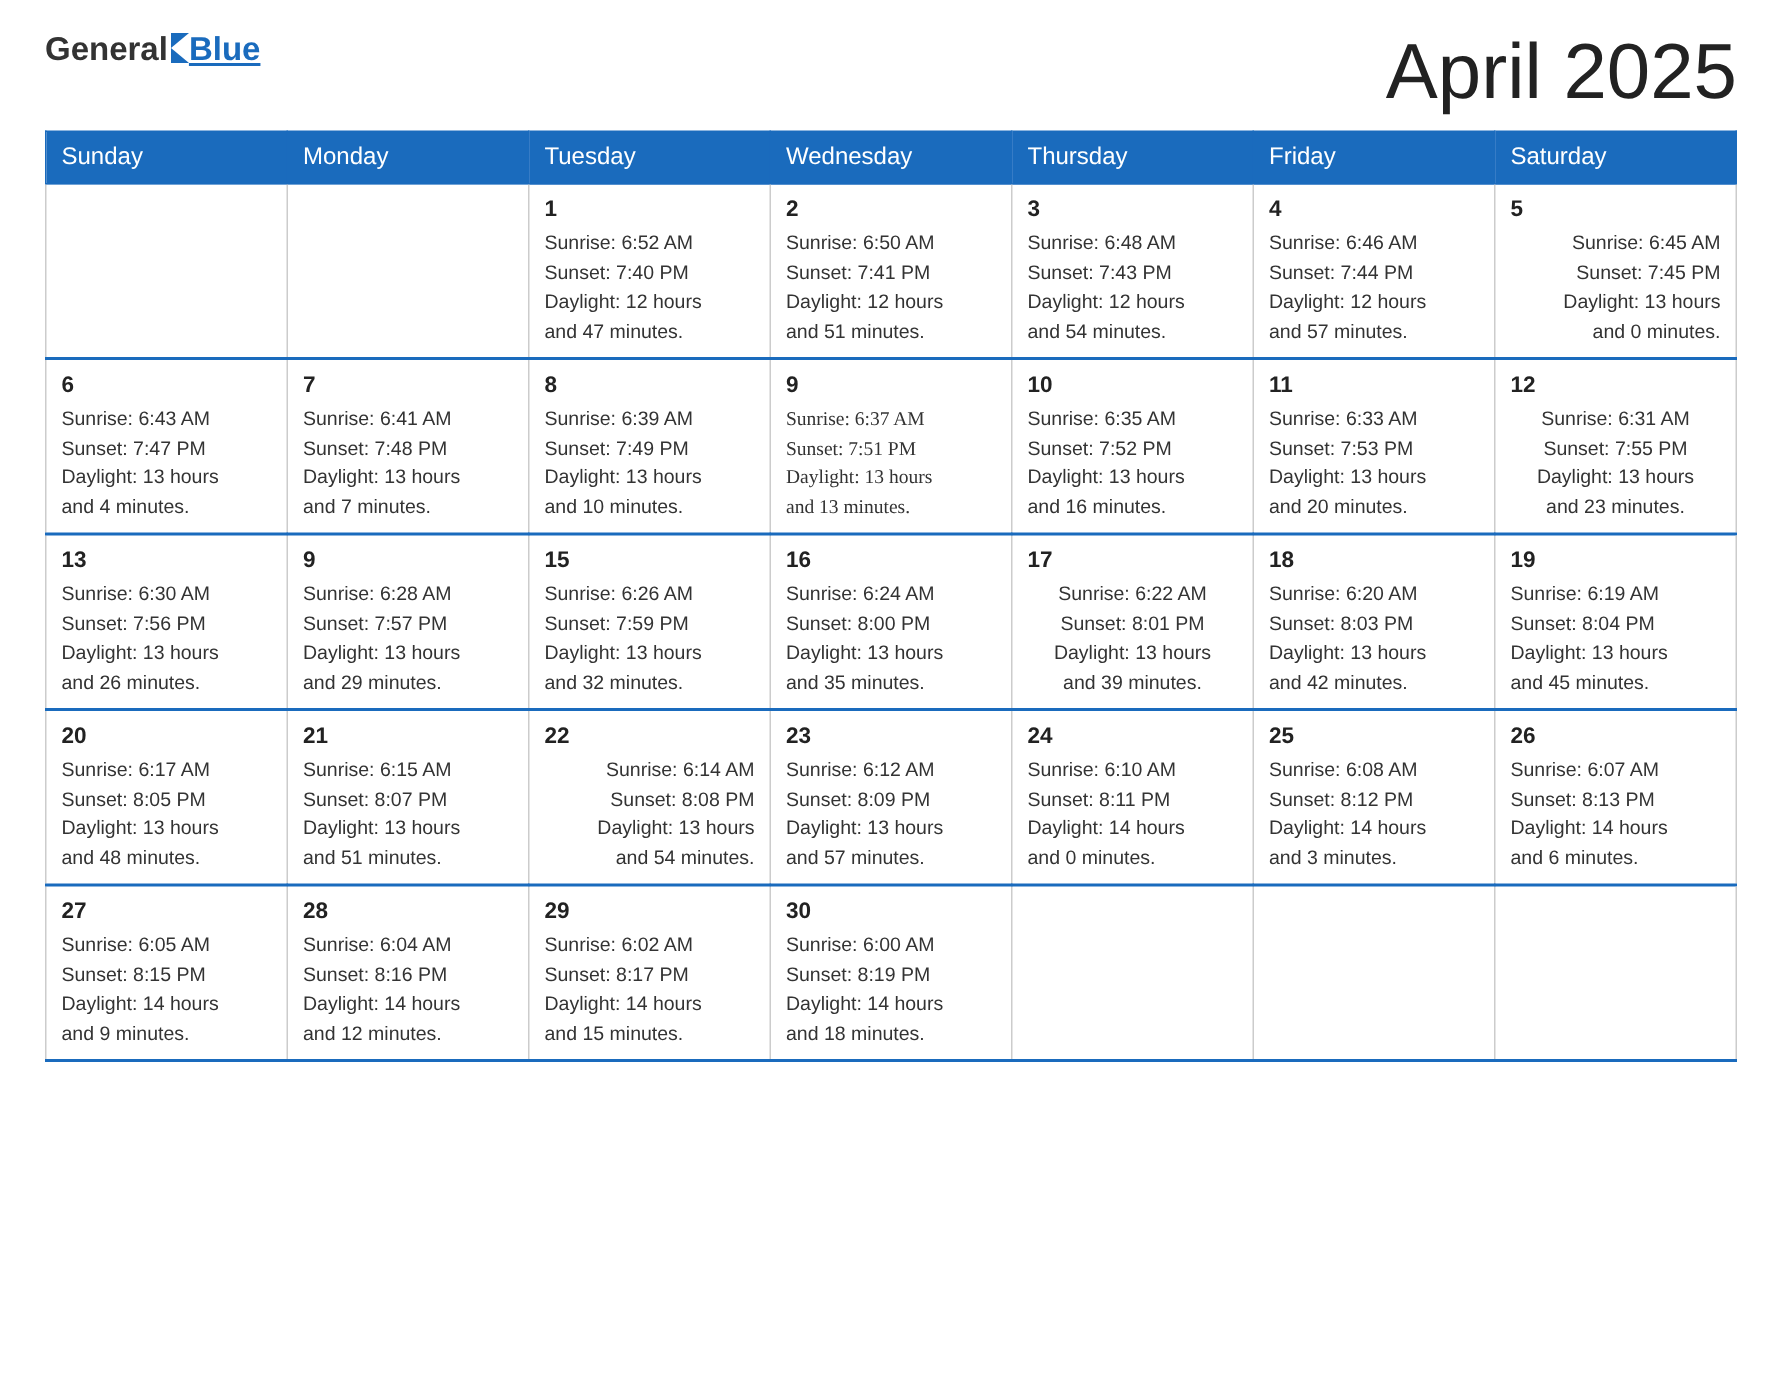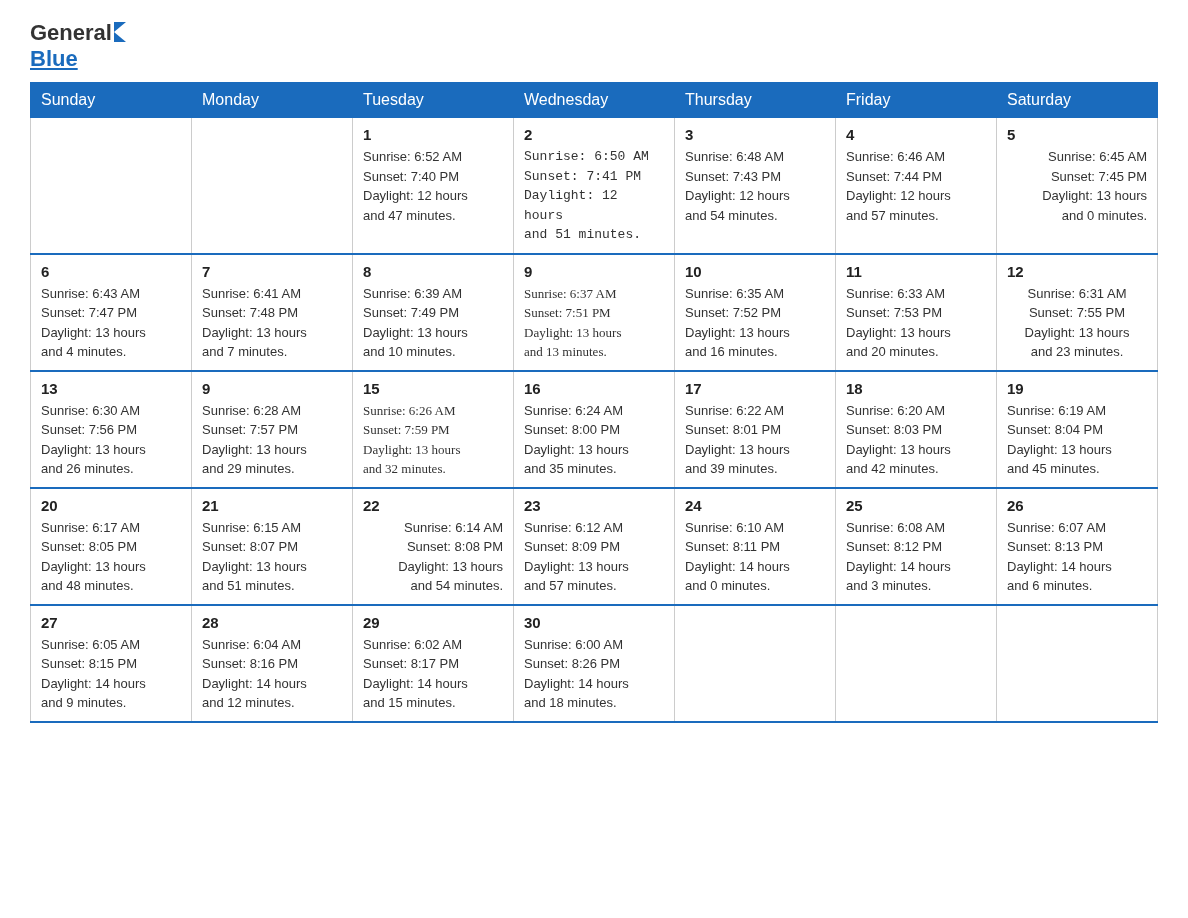--- a/index.html
+++ b/index.html
@@ -75,21 +75,21 @@
     .day-info {
       color: #333;
       font-size: 13px;
       line-height: 1.5;
     }
     .empty-cell {
       background: #fff;
     }
     .logo-wrapper {
       display: flex;
-      flex-direction: column;
+      flex-direction: row;
       align-items: flex-start;
     }
     .logo-line1 {
       display: flex;
       align-items: center;
     }
     .logo-flag {
       display: flex;
       flex-direction: column;
       margin-left: 2px;
@@ -118,20 +118,21 @@
     <div class="logo-line1">
       <span class="logo-text-general">General</span>
       <div class="logo-flag">
         <div class="flag-top"></div>
         <div class="flag-bottom"></div>
       </div>
     </div>
     <span class="logo-text-blue">Blue</span>
   </div>
   <div class="title-block">
+    <div class="month-title">April 2025</div>
   </div>
 </div>
 
 <table class="calendar">
   <thead>
     <tr>
     <th>Sunday</th>
         <th>Monday</th>
         <th>Tuesday</th>
         <th>Wednesday</th>
@@ -146,21 +147,21 @@
         <td class="empty-cell"></td>
         <td>
           <span class="day-number">1</span>
           <div class="day-info" style="white-space: pre-line;">Sunrise: 6:52 AM
 Sunset: 7:40 PM
 Daylight: 12 hours
 and 47 minutes.</div>
         </td>
         <td>
           <span class="day-number">2</span>
-          <div class="day-info" style="white-space: pre-line; font-family: Liberation Mono, monospace;">Sunrise: 6:50 AM
+          <div class="day-info" style="white-space: pre-line;">Sunrise: 6:50 AM
 Sunset: 7:41 PM
 Daylight: 12 hours
 and 51 minutes.</div>
         </td>
         <td>
           <span class="day-number">3</span>
           <div class="day-info" style="white-space: pre-line;">Sunrise: 6:48 AM
 Sunset: 7:43 PM
 Daylight: 12 hours
 and 54 minutes.</div>
@@ -241,35 +242,35 @@
         </td>
         <td>
           <span class="day-number">9</span>
           <div class="day-info" style="white-space: pre-line;">Sunrise: 6:28 AM
 Sunset: 7:57 PM
 Daylight: 13 hours
 and 29 minutes.</div>
         </td>
         <td>
           <span class="day-number">15</span>
-          <div class="day-info" style="white-space: pre-line; font-family: Liberation Serif, serif;">Sunrise: 6:26 AM
+          <div class="day-info" style="white-space: pre-line;">Sunrise: 6:26 AM
 Sunset: 7:59 PM
 Daylight: 13 hours
 and 32 minutes.</div>
         </td>
         <td>
           <span class="day-number">16</span>
           <div class="day-info" style="white-space: pre-line;">Sunrise: 6:24 AM
 Sunset: 8:00 PM
 Daylight: 13 hours
 and 35 minutes.</div>
         </td>
         <td>
           <span class="day-number">17</span>
-          <div class="day-info" style="white-space: pre-line;">Sunrise: 6:22 AM
+          <div class="day-info" style="white-space: pre-line; text-align: center;">Sunrise: 6:22 AM
 Sunset: 8:01 PM
 Daylight: 13 hours
 and 39 minutes.</div>
         </td>
         <td>
           <span class="day-number">18</span>
           <div class="day-info" style="white-space: pre-line;">Sunrise: 6:20 AM
 Sunset: 8:03 PM
 Daylight: 13 hours
 and 42 minutes.</div>
@@ -351,21 +352,21 @@
         <td>
           <span class="day-number">29</span>
           <div class="day-info" style="white-space: pre-line;">Sunrise: 6:02 AM
 Sunset: 8:17 PM
 Daylight: 14 hours
 and 15 minutes.</div>
         </td>
         <td>
           <span class="day-number">30</span>
           <div class="day-info" style="white-space: pre-line;">Sunrise: 6:00 AM
-Sunset: 8:26 PM
+Sunset: 8:19 PM
 Daylight: 14 hours
 and 18 minutes.</div>
         </td>
         <td class="empty-cell"></td>
         <td class="empty-cell"></td>
         <td class="empty-cell"></td>
       </tr>
     </tbody>
 </table>
 

